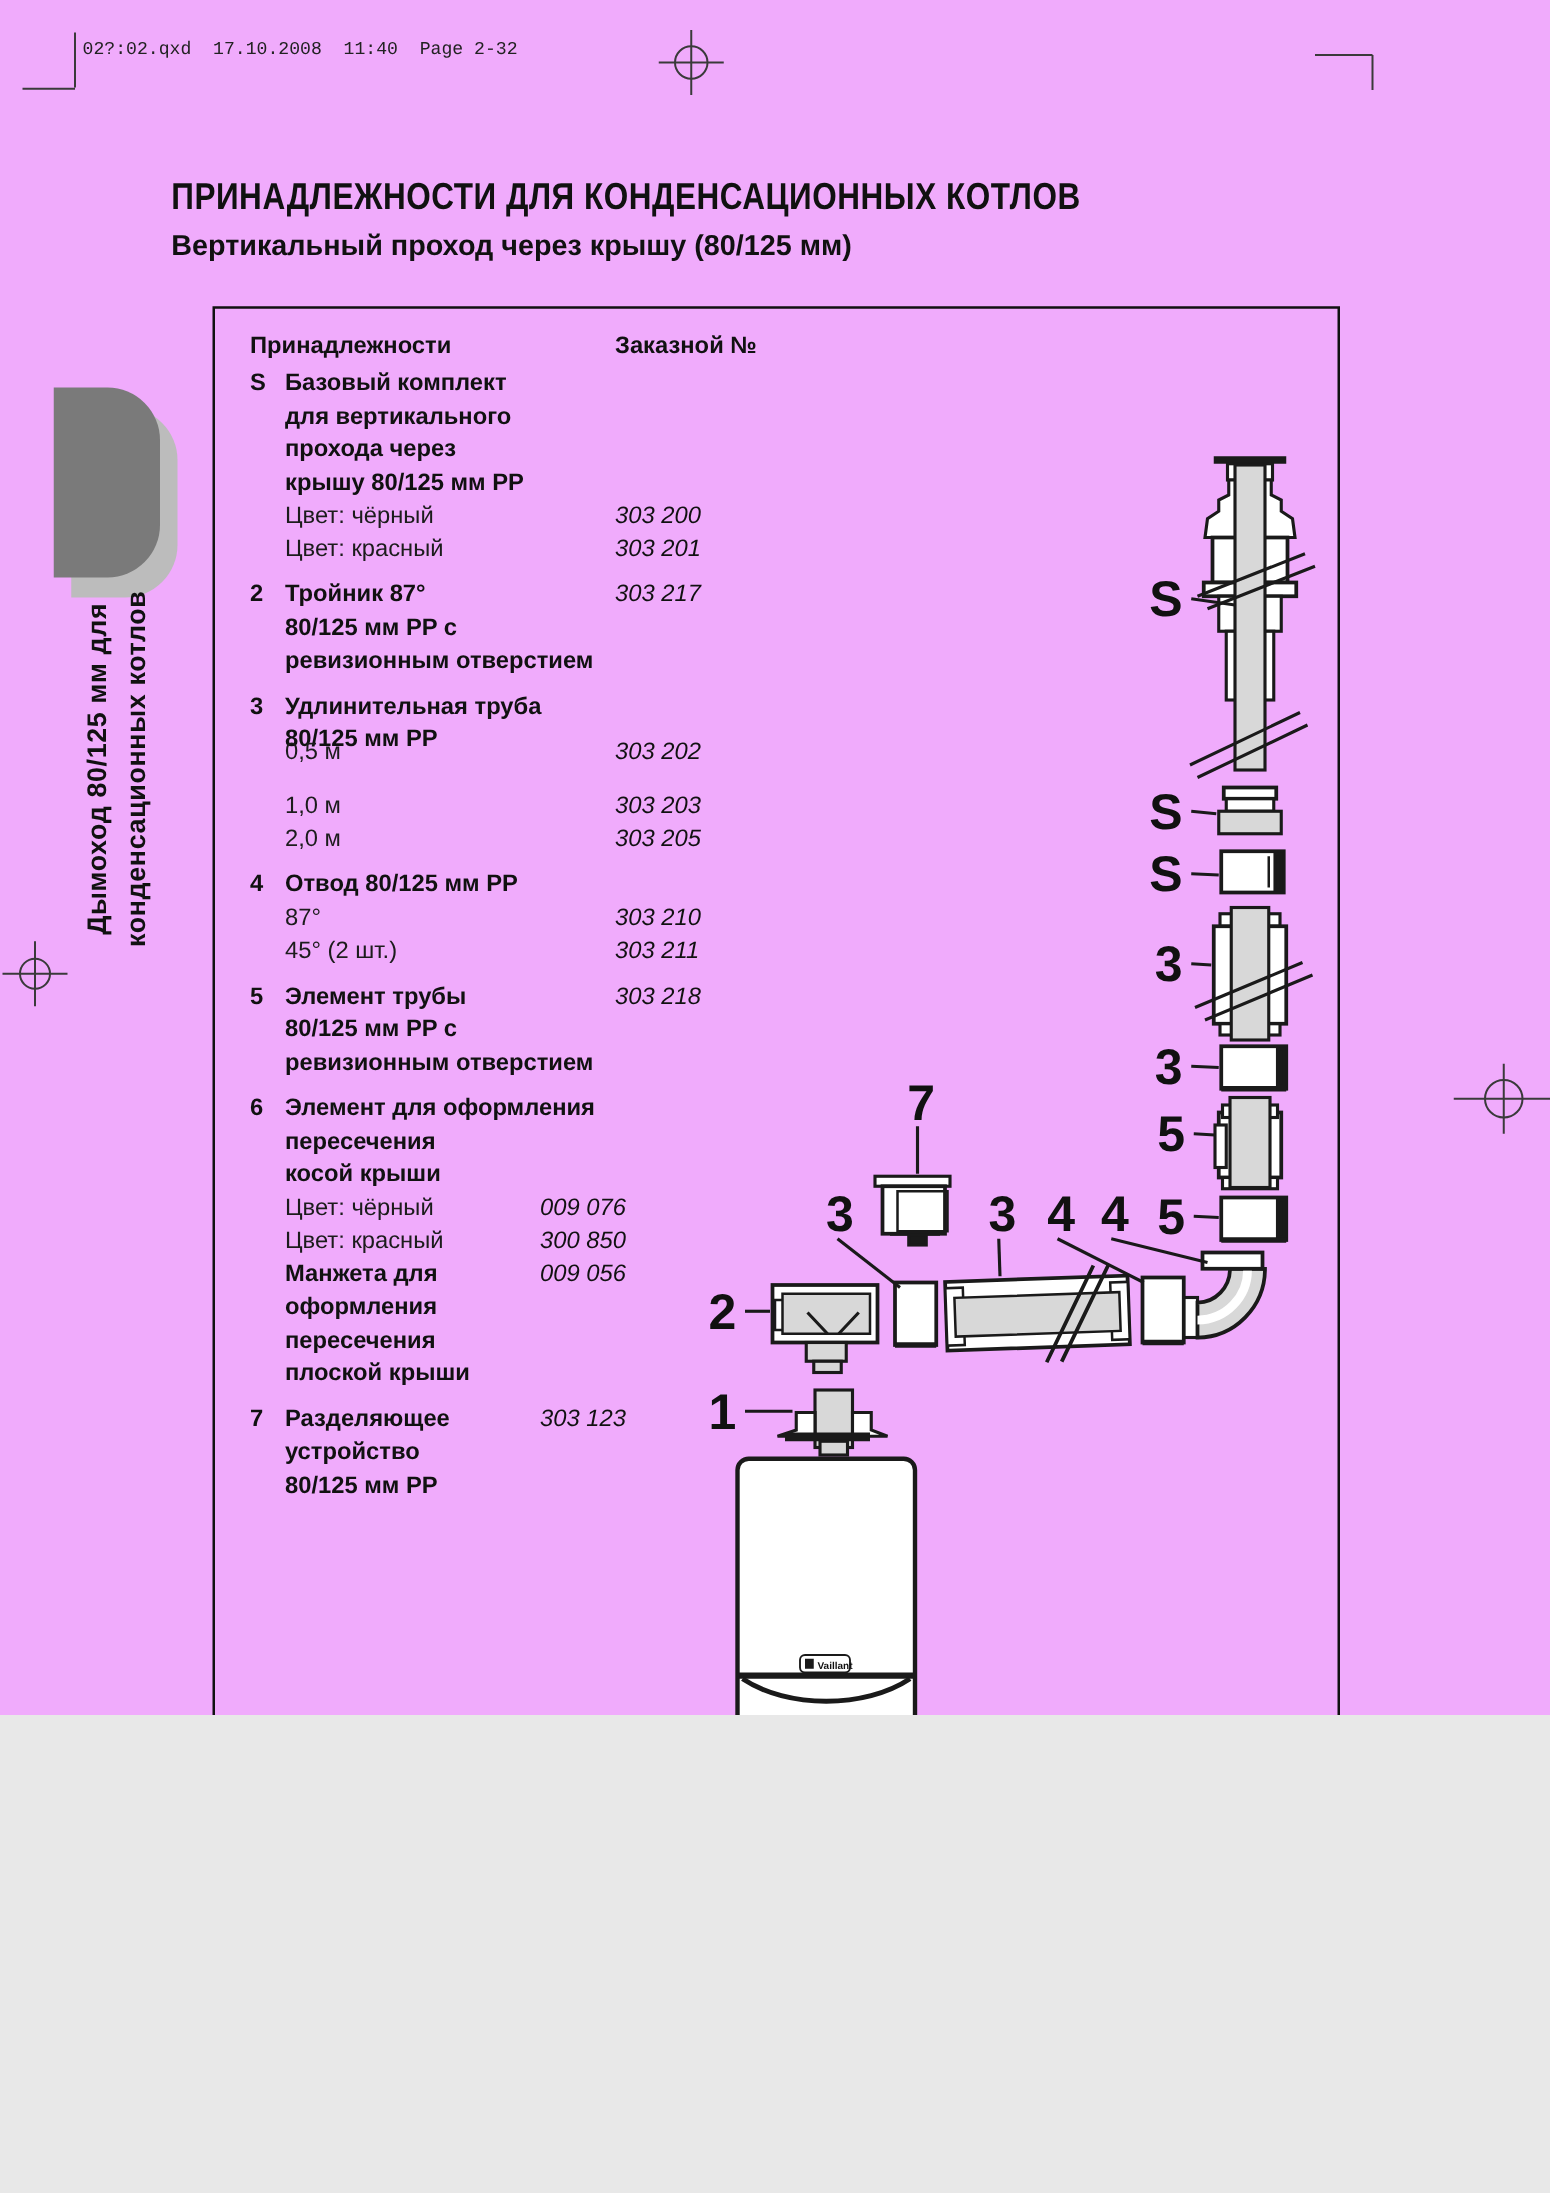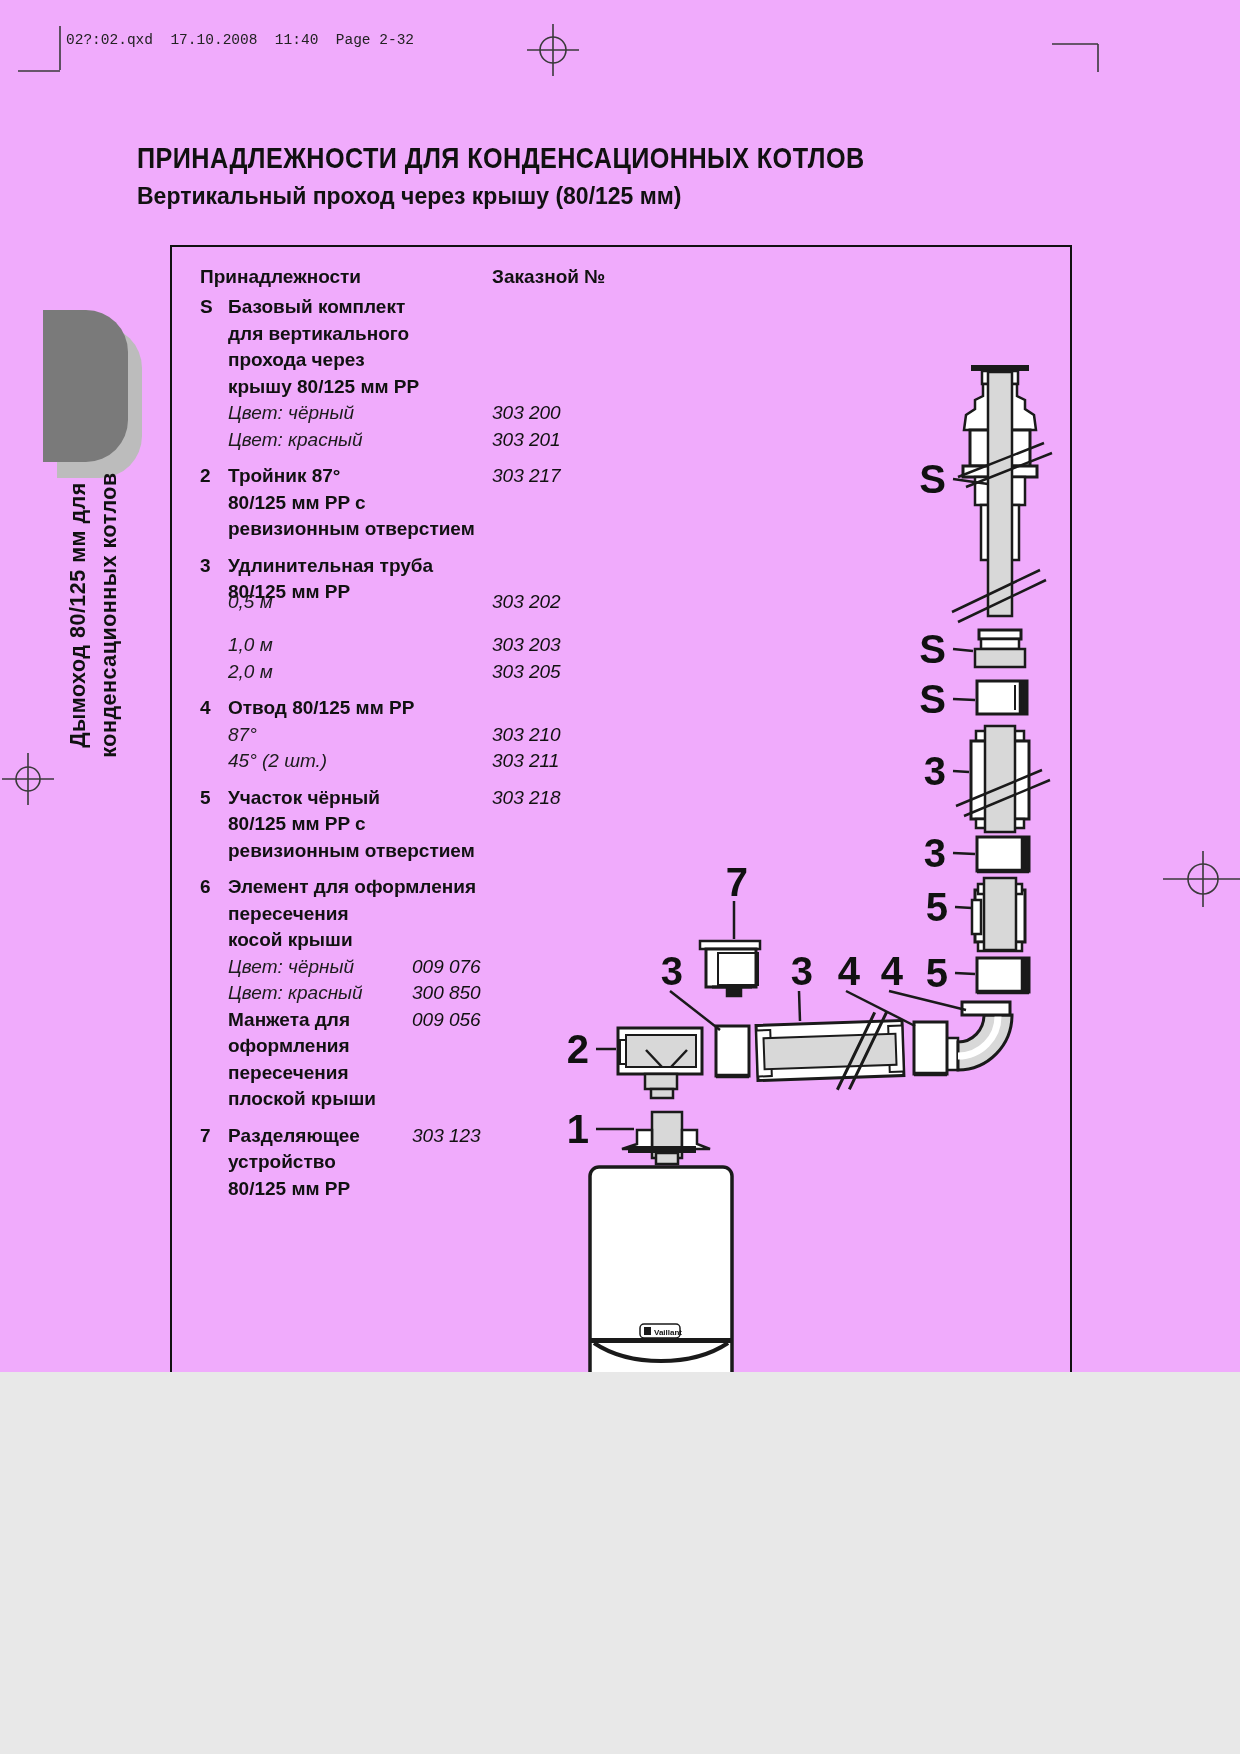--- a/index.html
+++ b/index.html
@@ -16,23 +16,23 @@
         border-radius:0 42px 42px 0;}
   .tab-dark{left:43px;top:310px;width:85px;height:152px;background:#7a7a7a;
         border-radius:0 42px 42px 0;}
   .side-label{left:-85px;top:583px;width:360px;height:64px;transform:rotate(-90deg);
         text-align:center;font-size:21.5px;font-weight:bold;line-height:31px;letter-spacing:.5px;}
   .tbl-head{font-size:19px;font-weight:bold;}
   .prow{position:absolute;left:0;width:1070px;height:26px;font-size:19px;}
   .pnum{position:absolute;left:200px;font-weight:bold;}
   .pname{position:absolute;left:228px;white-space:nowrap;}
   .pname.bold{font-weight:bold;}
-  .pname.italic{font-style:italic;font-weight:normal;color:#1c1c1c;}
+  .pname.italic{font-weight:normal;color:#1c1c1c;}
   .pprice{position:absolute;left:492px;font-style:italic;white-space:nowrap;}
-  .pprice.near{left:412px;}
+  .pprice.near{left:432px;}
   .footnote{left:186px;font-size:19px;font-style:italic;white-space:nowrap;color:#1a1a1a;}
   .page-number{left:178px;top:1598px;font-size:20px;}
   svg text{font-family:"Liberation Sans",sans-serif;font-weight:bold;font-size:40px;fill:#111;}
   svg .logo-text{font-size:8px;letter-spacing:0;}
   .marks{left:0;top:0;pointer-events:none;}
 </style>
 </head>
 <body>
 
 <div class="page">
@@ -138,21 +138,21 @@
       <div class="prow" style="top: 723.5px; padding-left: 26px;">
         <span class="pname italic">87°</span>
         <span class="pprice">303 210</span>
       </div>
       <div class="prow" style="top: 750px;">
         <span class="pname italic">45° (2 шт.)</span>
         <span class="pprice">303 211</span>
       </div>
       <div class="prow" style="top: 786.5px;">
         <span class="pnum">5</span>
-        <span class="pname bold">Участок чёрный</span>
+        <span class="pname bold">Элемент трубы</span>
         <span class="pprice">303 218</span>
       </div>
       <div class="prow" style="top: 813px;">
         <span class="pname bold">80/125 мм PP с</span>
       </div>
       <div class="prow" style="top: 839.5px;">
         <span class="pname bold">ревизионным отверстием</span>
       </div>
       <div class="prow" style="top: 876px;">
         <span class="pnum">6</span>

